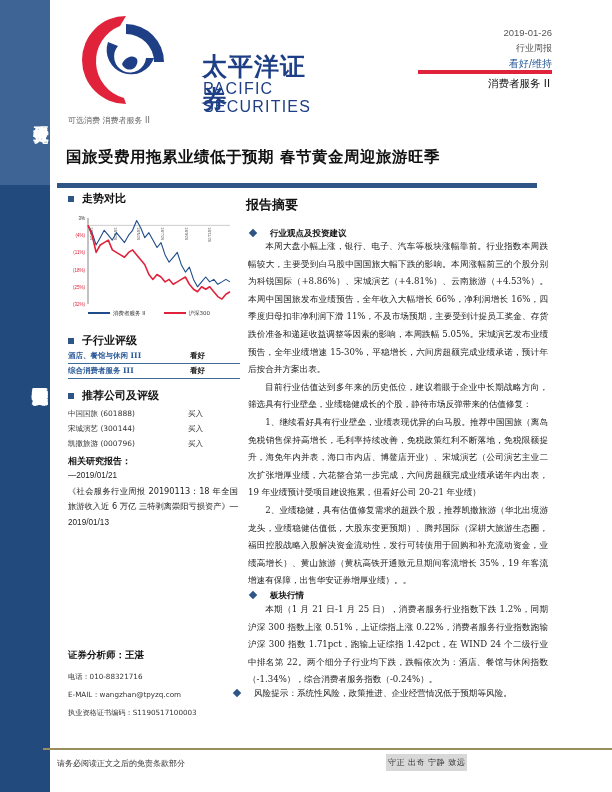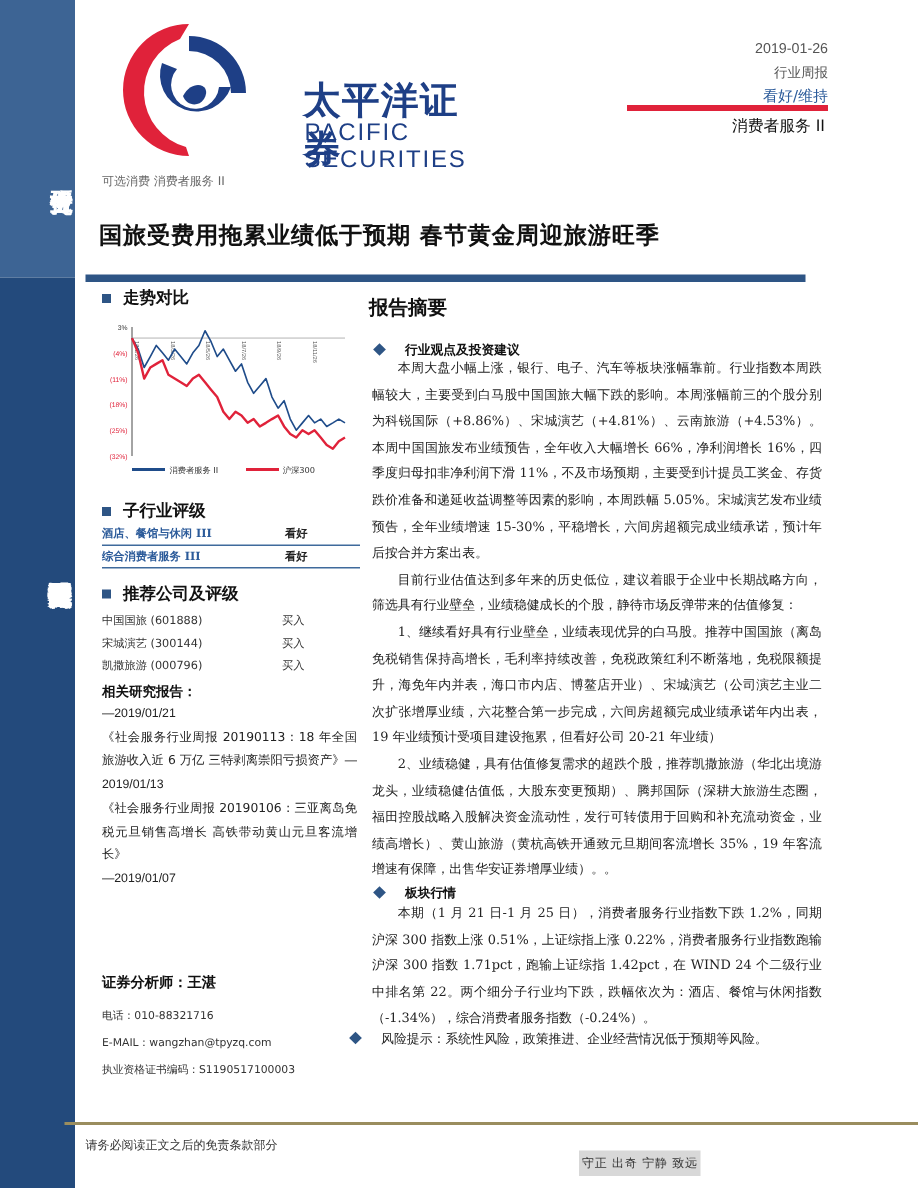--- a/index.html
+++ b/index.html
@@ -105,21 +105,21 @@
     position: absolute; left: 234px; top: 685px; width: 298px; font-size: 8.6px; line-height: 17px; color: #222;
     font-family: "DejaVu Serif", serif;
   }
   .risk .txt { display: inline; }
 
   
   .footer-rule { position: absolute; left: 43px; top: 748px; width: 569px; height: 2px; background: #9a8d5e; }
   .footer-left { position: absolute; left: 57px; top: 758px; font-size: 8px; color: #333; font-family: "DejaVu Serif", serif; }
   .footer-right {
     position: absolute; left: 386px; top: 754px; font-size: 8px; color: #333; background: #d8d8d8;
-    padding: 3px 2px; font-family: "DejaVu Serif", serif; letter-spacing: 0.5px; margin-top: 13px;
+    padding: 3px 2px; font-family: "DejaVu Serif", serif; letter-spacing: 0.5px;
   }
 </style>
 </head>
 <body>
 
 <div class="band-top"></div>
 <div class="band-bottom"></div>
 <div class="vtext top">行业研究报告</div>
 <div class="vtext bottom">太平洋证券股份有限公司证券研究报告</div>
 
@@ -204,21 +204,20 @@
   <div class="company-row">
     <span>凯撒旅游 (000796)</span>
     <span class="r">买入</span>
   </div>
 </div>
 
 <div class="related-head">相关研究报告：</div>
 <div class="related">
   <p><span class="date">—2019/01/21</span></p>
   <p><span>《社会服务行业周报 20190113：18 年全国旅游收入近 6 万亿 三特剥离崇阳亏损资产》</span><span class="date" style="display:inline;">—2019/01/13</span></p>
-  <p><span>《社会服务行业周报 20190106：三亚离岛免税元旦销售高增长 高铁带动黄山元旦客流增长》</span><span class="date">—2019/01/07</span></p>
 </div>
 
 <div class="analyst-head">证券分析师：王湛</div>
 <div class="contact" style="top:672px;">电话：010-88321716</div>
 <div class="contact" style="top:690px;">E-MAIL：wangzhan@tpyzq.com</div>
 <div class="contact" style="top:708px;">执业资格证书编码：S1190517100003</div>
 
 <div class="abstract-head">报告摘要</div>
 
 <div class="sub-head" style="top:228px;">

